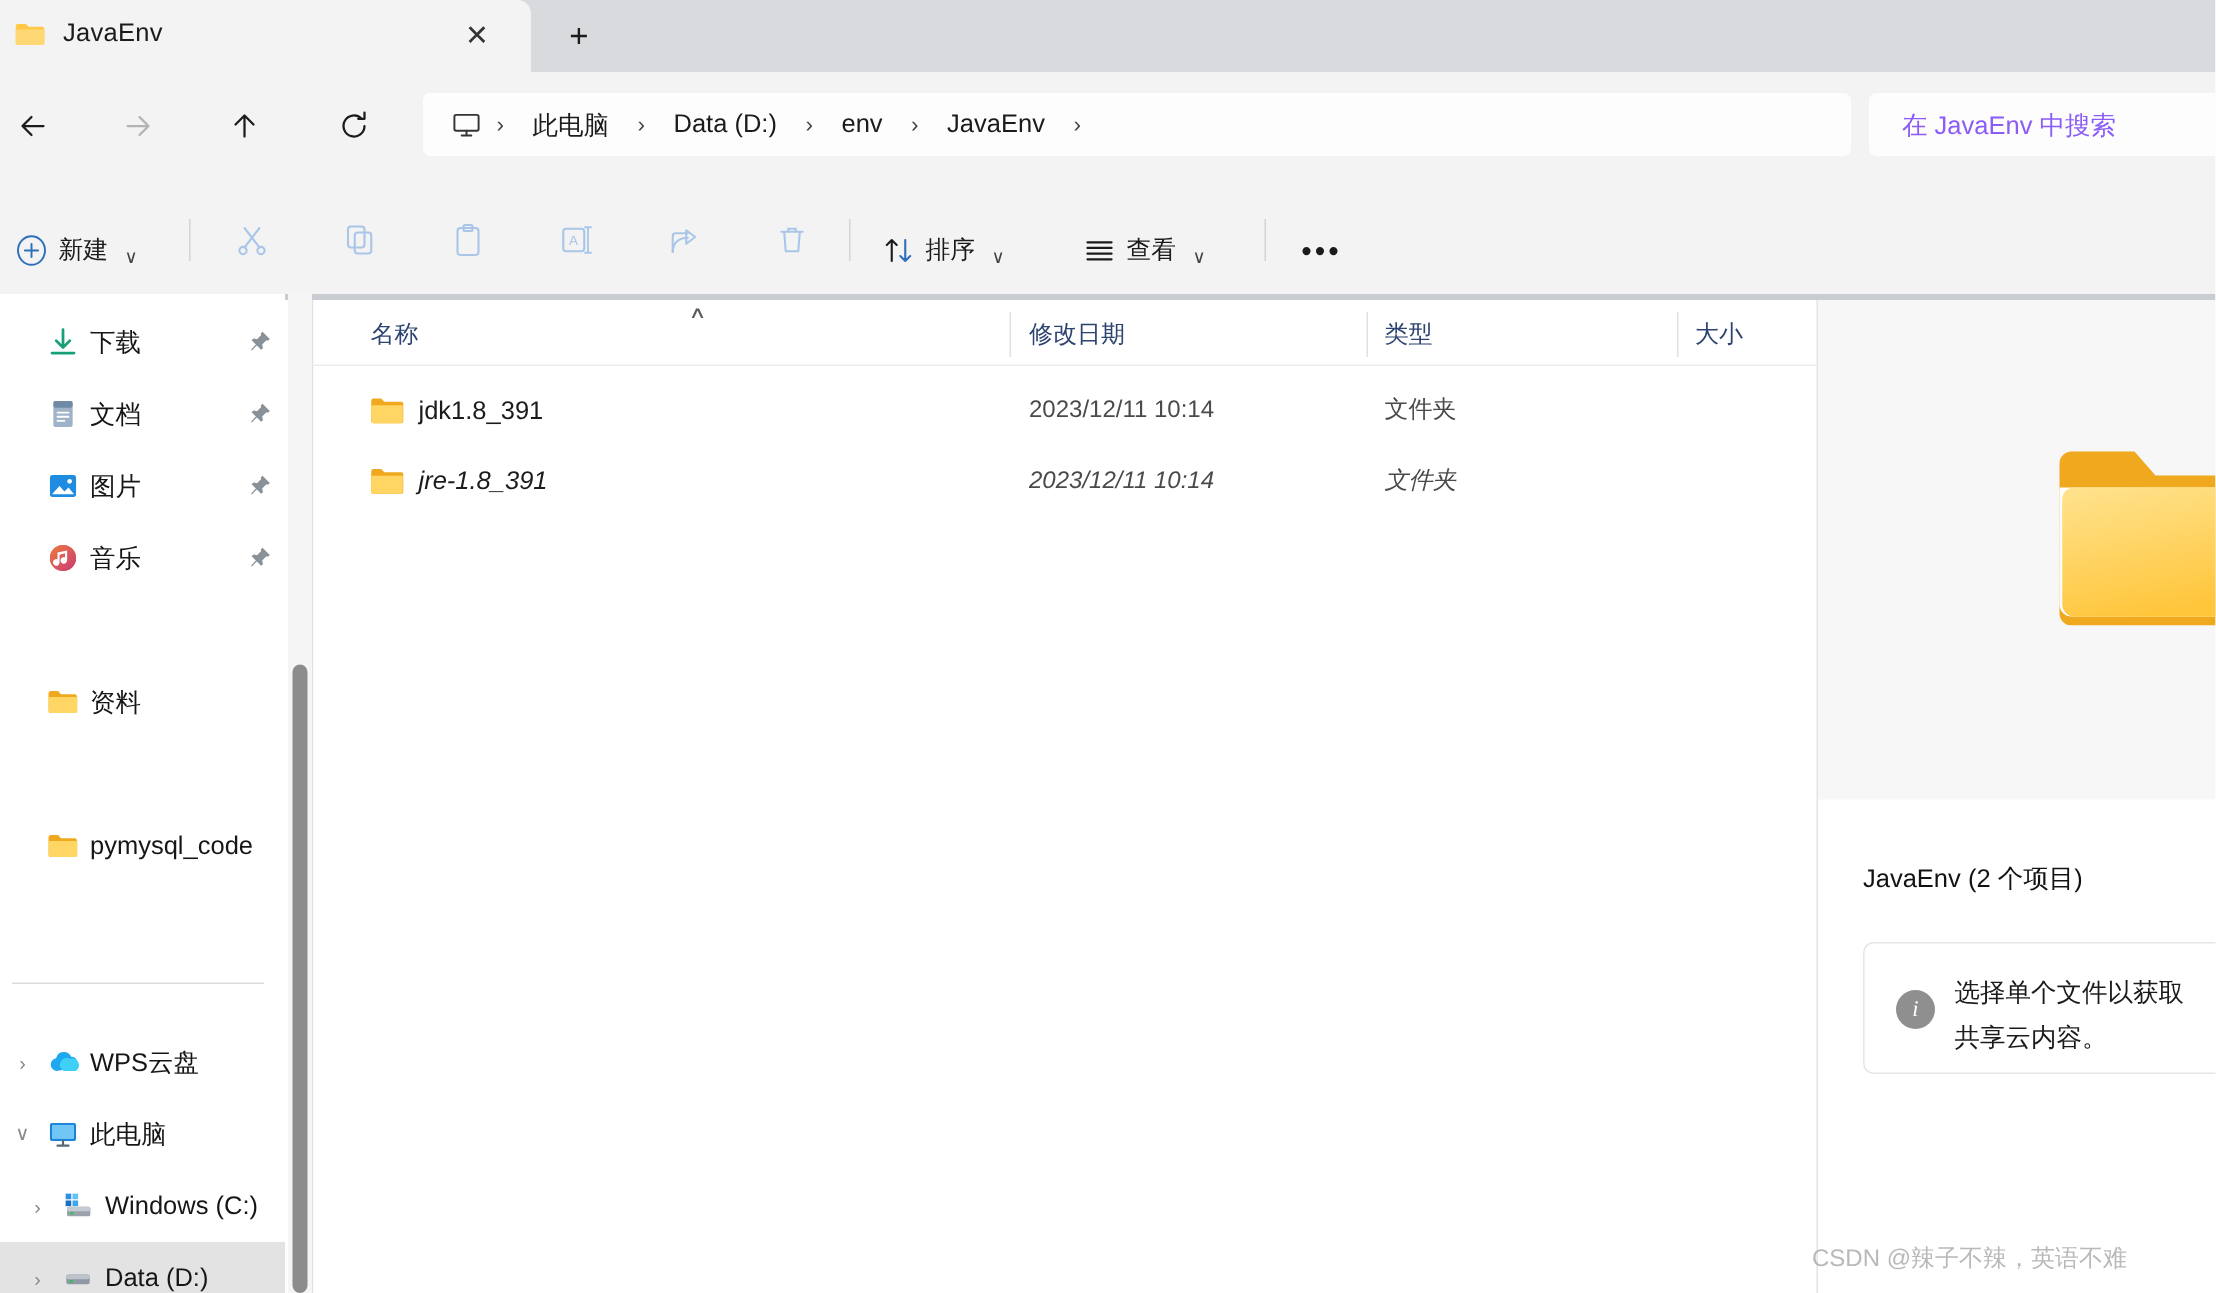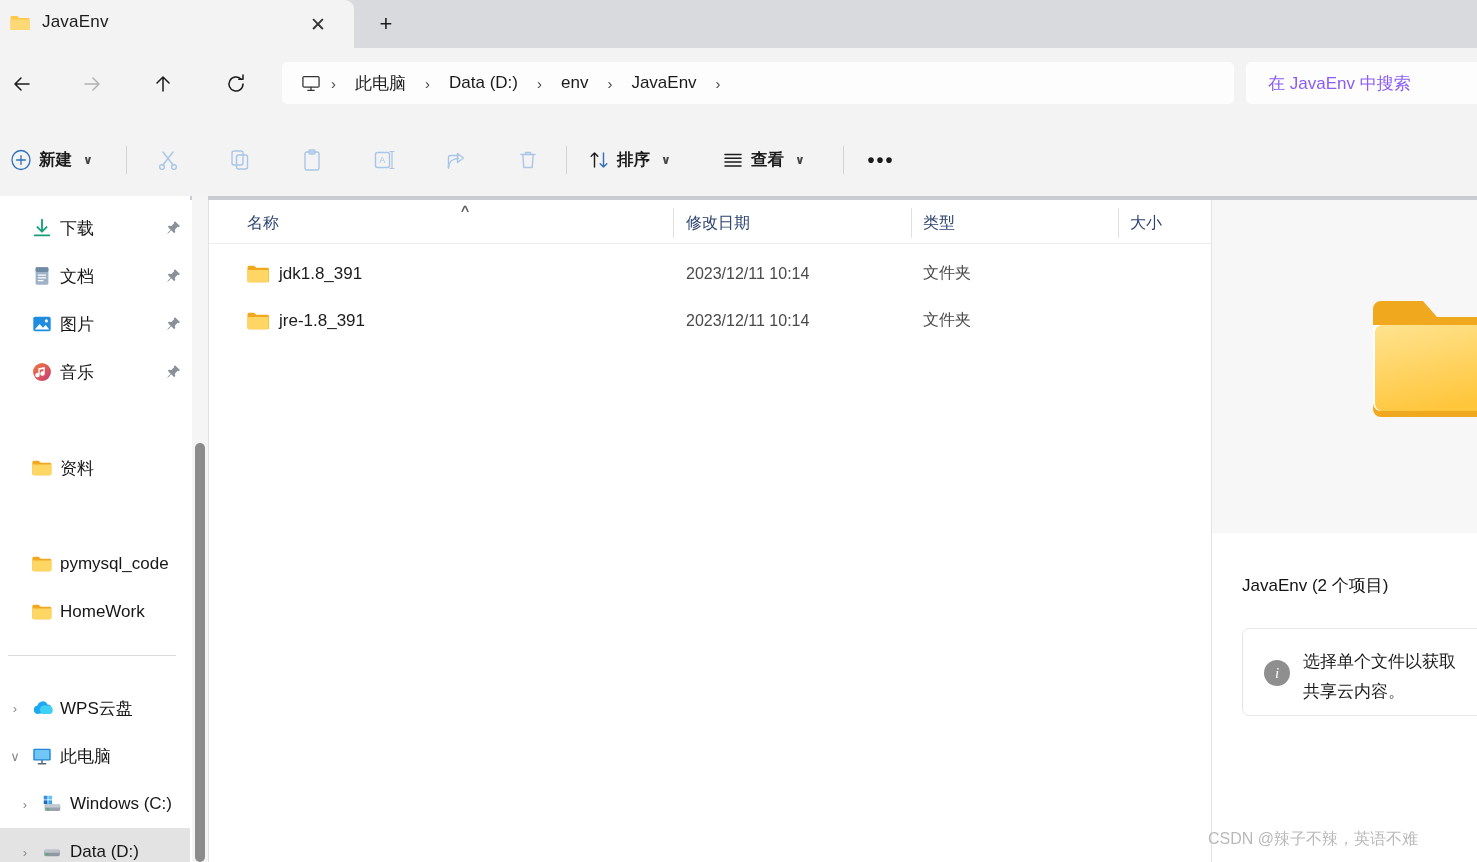--- a/index.html
+++ b/index.html
@@ -77,22 +77,22 @@
   }
   .searchbox span { font-size: 17px; color: #8b5cf6; white-space: nowrap; }
 
   
   .toolbar {
     position: absolute; left: 0; top: 120px; width: 1477px; height: 76px;
     background: #f3f3f3;
   }
   .tb-item {
     position: absolute; top: 142px; height: 36px;
-    display: flex; align-items: center; cursor: pointer;
-    color: #1b1b1b; font-size: 16.5px; gap: 7px; font-weight: bold;
+    display: flex; align-items: flex-end; cursor: pointer;
+    color: #1b1b1b; font-size: 16.5px; gap: 7px;
   }
   .tb-new { left: 10px; }
   .tb-icon-btn {
     position: absolute; top: 141px; width: 40px; height: 38px;
     display: flex; align-items: center; justify-content: center; cursor: pointer;
   }
   .tb-cut    { left: 148px; }
   .tb-copy   { left: 220px; }
   .tb-paste  { left: 292px; }
   .tb-rename { left: 364px; }
@@ -450,29 +450,20 @@
         <span class="side-label">资料</span>
       </div>
       <div class="side-item" style="top: 344px;">
         <span class="side-ico">
           <svg viewBox="0 0 24 24" width="22" height="22">
             <path d="M1.5 5.6a1.6 1.6 0 011.6-1.6h5.3l2.1 2.3h10a1.6 1.6 0 011.6 1.6v10.5a1.6 1.6 0 01-1.6 1.6H3.1a1.6 1.6 0 01-1.6-1.6z" fill="#f0a81e"></path>
             <path d="M1.5 8.3h21v10.1a1.6 1.6 0 01-1.6 1.6H3.1a1.6 1.6 0 01-1.6-1.6z" fill="#ffd564"></path>
           </svg>
         </span>
         <span class="side-label">pymysql_code</span>
-      </div>
-      <div class="side-item" style="top: 392px;">
-        <span class="side-ico">
-          <svg viewBox="0 0 24 24" width="22" height="22">
-            <path d="M1.5 5.6a1.6 1.6 0 011.6-1.6h5.3l2.1 2.3h10a1.6 1.6 0 011.6 1.6v10.5a1.6 1.6 0 01-1.6 1.6H3.1a1.6 1.6 0 01-1.6-1.6z" fill="#f0a81e"></path>
-            <path d="M1.5 8.3h21v10.1a1.6 1.6 0 01-1.6 1.6H3.1a1.6 1.6 0 01-1.6-1.6z" fill="#ffd564"></path>
-          </svg>
-        </span>
-        <span class="side-label">HomeWork</span>
       </div>
       <div class="side-item" style="top: 488px;">
         <span class="side-expand">›</span>
         <span class="side-ico">
           <svg viewBox="0 0 24 24" width="22" height="22">
             <path d="M7.2 18.5A4.7 4.7 0 017 9.2a5.8 5.8 0 0110.9-1.1 4.3 4.3 0 011.4 8.4z" fill="#1ea8f0"></path>
             <path d="M12.5 18.5A4.6 4.6 0 0117 9.6a5 5 0 014.4 8.9z" fill="#3fd0f5"></path>
           </svg>
         </span>
         <span class="side-label">WPS云盘</span>
@@ -535,21 +526,21 @@
 
   <div class="frow" style="top: 50px;">
         <span class="frow-ico"><svg viewBox="0 0 22 18" width="22" height="18">
             <path d="M0.5 2.2a1.5 1.5 0 011.5-1.5h5.2l2 2.1h11.3a1.5 1.5 0 011.5 1.5v11.4a1.5 1.5 0 01-1.5 1.5H2a1.5 1.5 0 01-1.5-1.5z" fill="#f0a81e"></path>
             <path d="M0.5 5.1h21v10.6a1.5 1.5 0 01-1.5 1.5H2a1.5 1.5 0 01-1.5-1.5z" fill="#ffd564"></path>
           </svg></span>
         <span class="fname">jdk1.8_391</span>
         <span class="fdate">2023/12/11 10:14</span>
         <span class="ftype">文件夹</span>
       </div>
-      <div class="frow" style="top: 97px;">
+      <div class="frow" style="top: 97px; font-style: italic;">
         <span class="frow-ico"><svg viewBox="0 0 22 18" width="22" height="18">
             <path d="M0.5 2.2a1.5 1.5 0 011.5-1.5h5.2l2 2.1h11.3a1.5 1.5 0 011.5 1.5v11.4a1.5 1.5 0 01-1.5 1.5H2a1.5 1.5 0 01-1.5-1.5z" fill="#f0a81e"></path>
             <path d="M0.5 5.1h21v10.6a1.5 1.5 0 01-1.5 1.5H2a1.5 1.5 0 01-1.5-1.5z" fill="#ffd564"></path>
           </svg></span>
         <span class="fname">jre-1.8_391</span>
         <span class="fdate">2023/12/11 10:14</span>
         <span class="ftype">文件夹</span>
       </div>
     </div>
 

